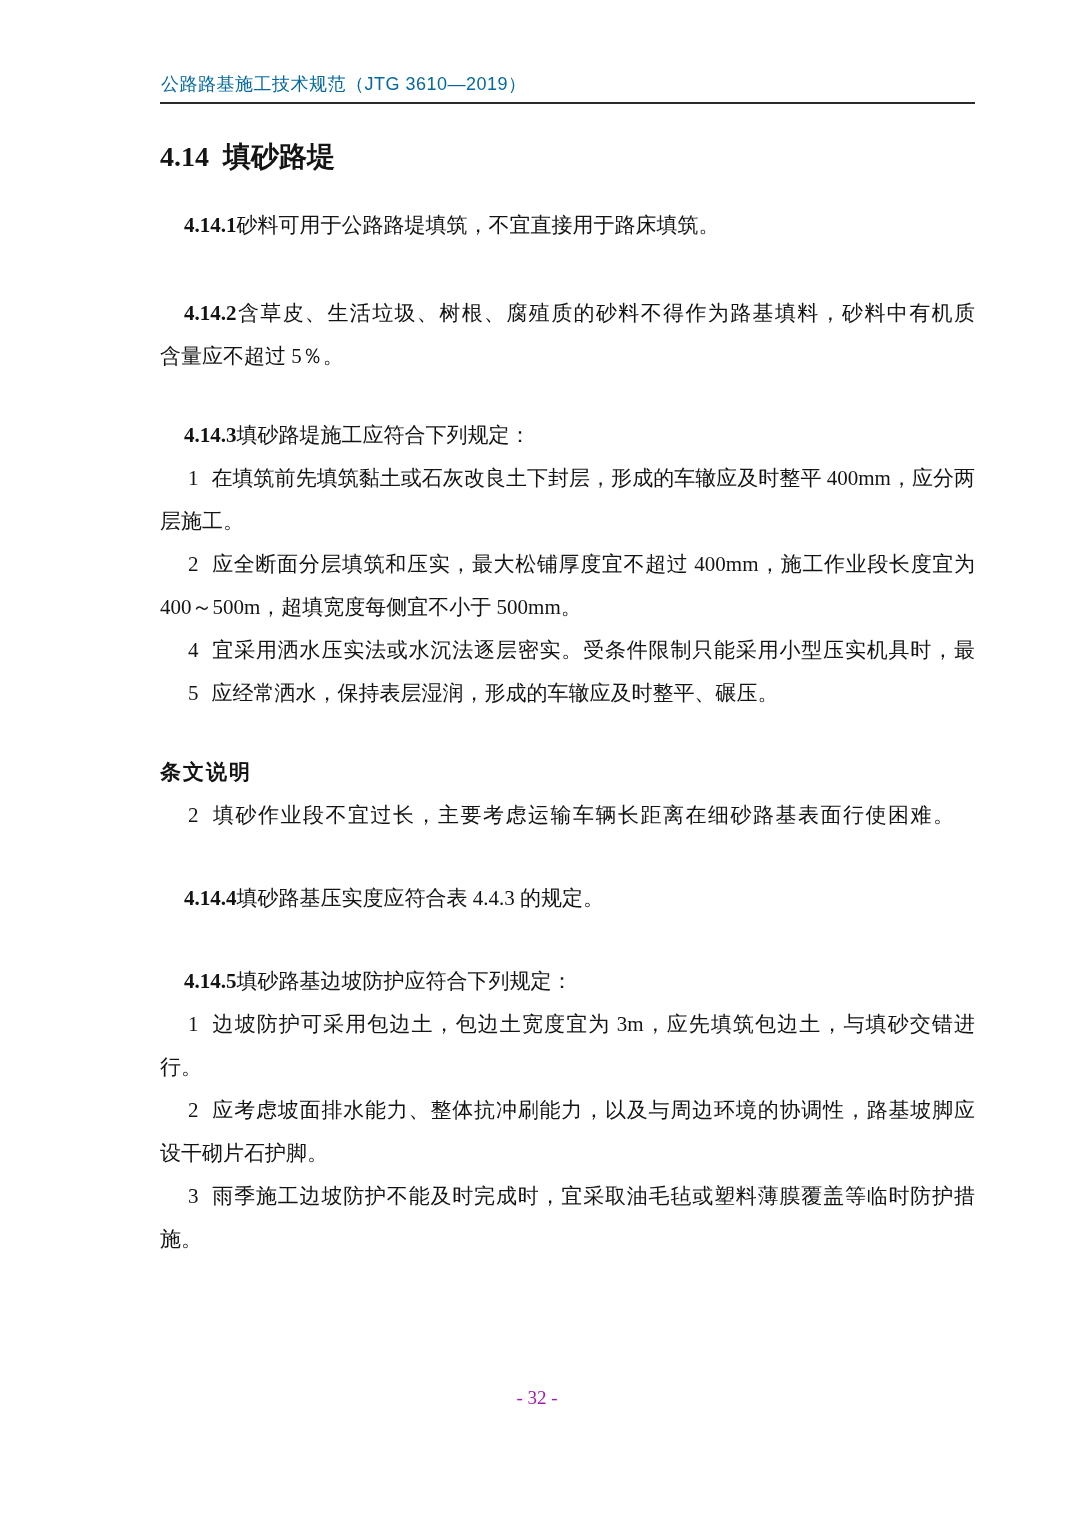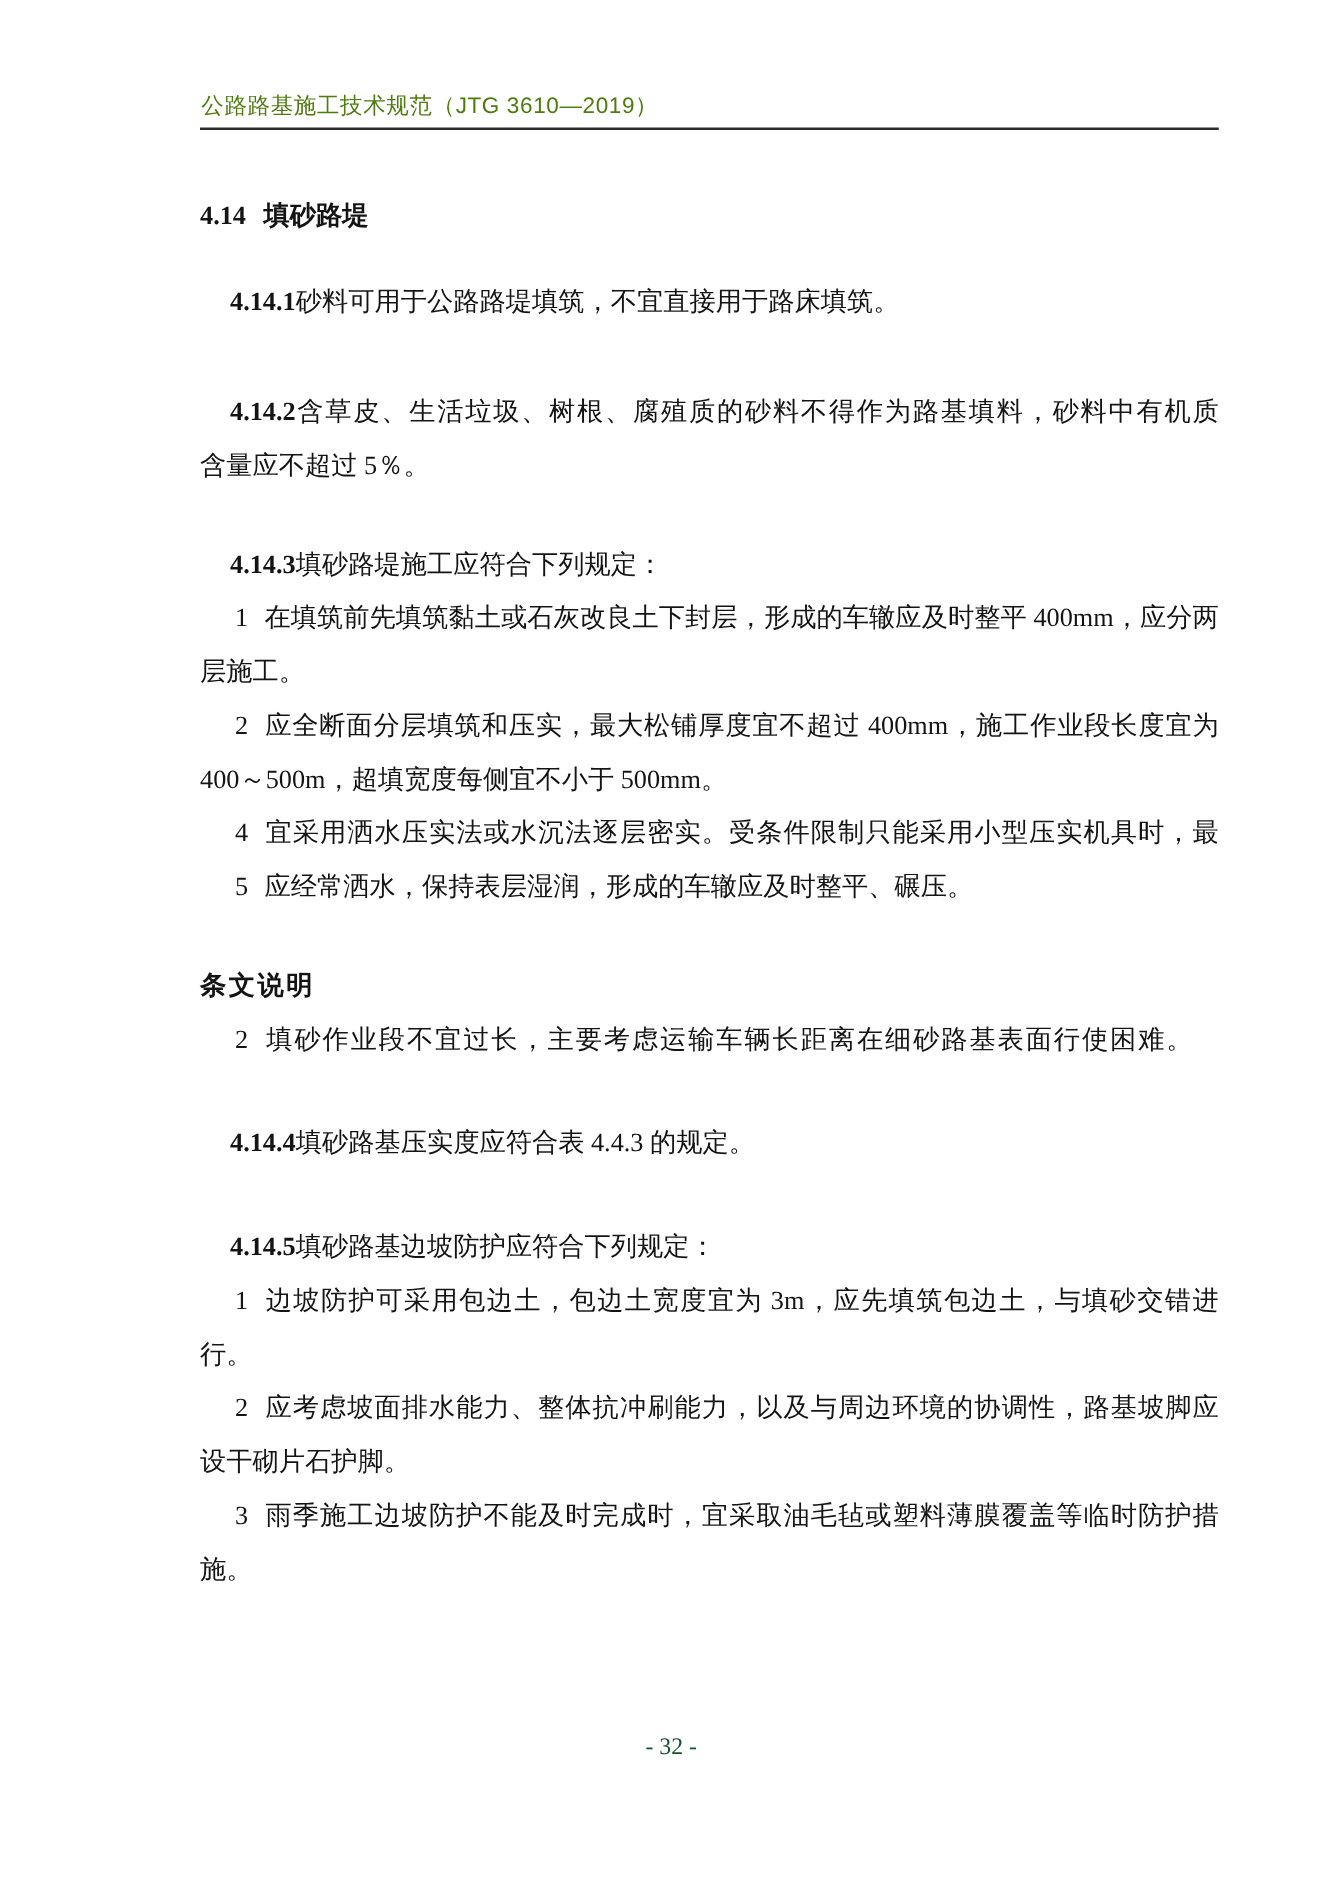--- a/index.html
+++ b/index.html
@@ -18,21 +18,21 @@
     overflow: hidden;
   }
   
   .running-head {
     position: absolute;
     left: 161px;
     top: 71px;
     font-family: "Liberation Sans", "DejaVu Sans", sans-serif;
     font-size: 18px;
     line-height: 26px;
-    color: #4d7c0f;
+    color: #0369a1;
     letter-spacing: 0.5px;
   }
   .head-rule {
     position: absolute;
     left: 160px;
     top: 102px;
     width: 815px;
     height: 2px;
     background: #2b2b2b;
   }
@@ -56,24 +56,24 @@
   }
   .ind-c { padding-left: 24px; }  
   .ind-i { padding-left: 28px; }  
 
   .gap26 { margin-top: 26px; }
   .gap36 { margin-top: 36px; }
   .gap40 { margin-top: 40px; }
   .gap45 { margin-top: 45px; }
 
   .sec-title {
-    margin: 46px 0 0 0;
+    margin: 30px 0 0 0;
     height: 43px;
     line-height: 43px;
-    font-size: 21px;
+    font-size: 28px;
     font-weight: 700;
     font-family: "Liberation Sans", "DejaVu Sans", sans-serif;
   }
   .sec-title .sec-num {
     font-family: "Liberation Serif", "DejaVu Serif", serif;
     margin-right: 14px;
   }
   .cnum {
     font-weight: 700;
   }
@@ -88,21 +88,21 @@
     letter-spacing: 2px;
   }
 
   .page-footer {
     position: absolute;
     left: 0;
     top: 1387px;
     width: 100%;
     text-align: center;
     font-size: 19px;
-    color: #14532d;
+    color: #a21caf;
   }
 </style>
 </head>
 <body>
 
 <div class="page">
 
   <div class="running-head">公路路基施工技术规范（JTG 3610—2019）</div>
   <div class="head-rule"></div>
 

